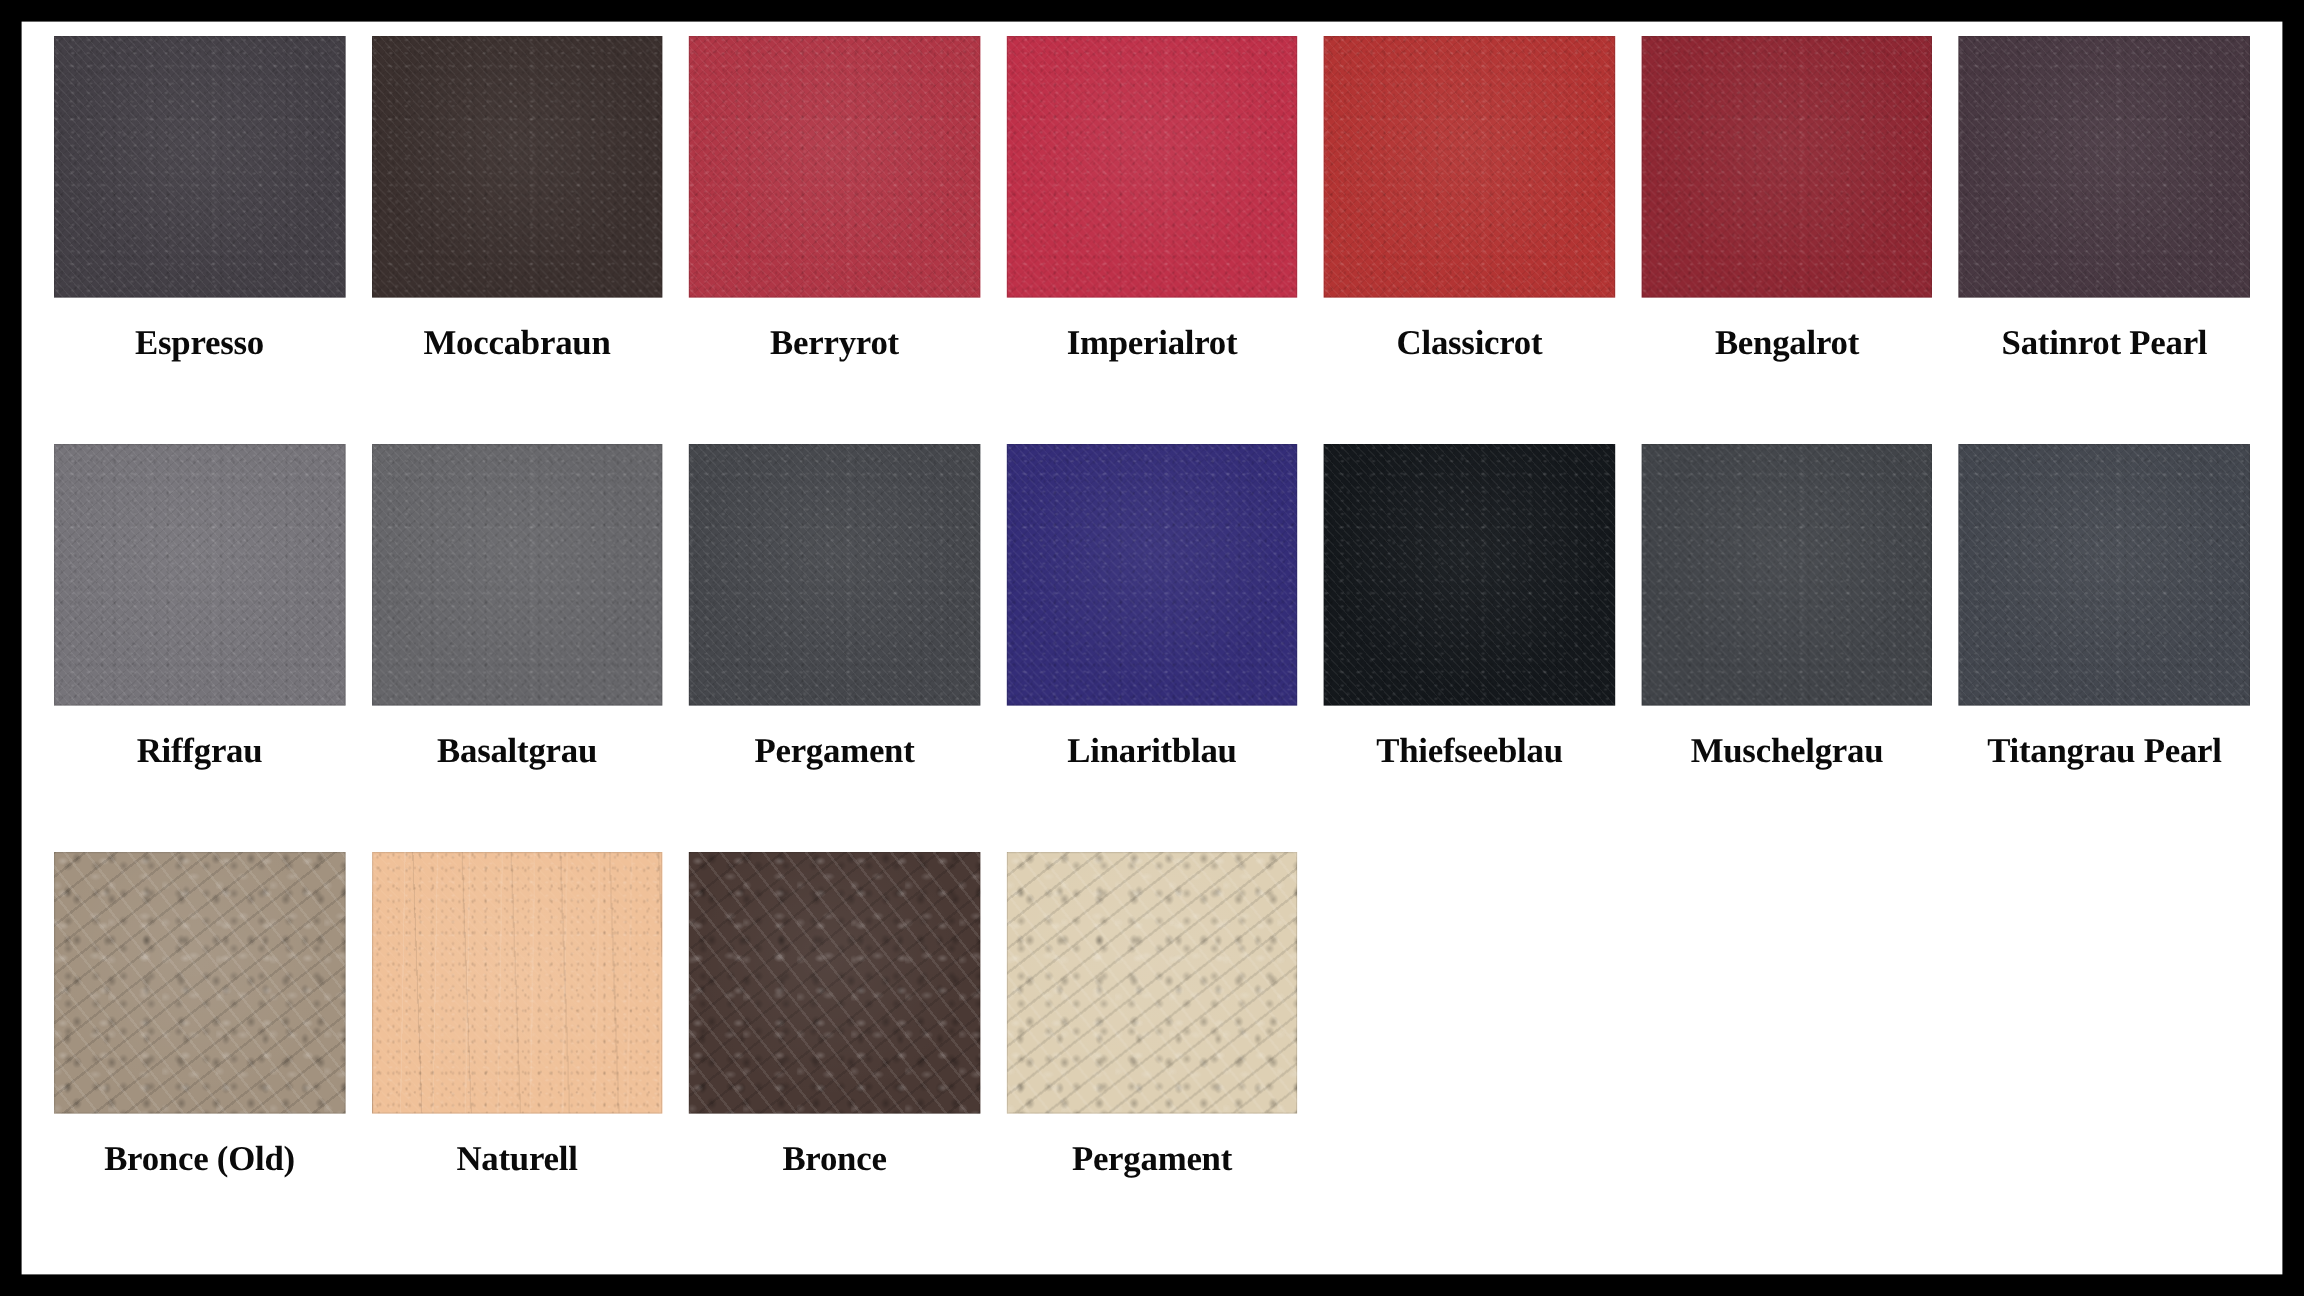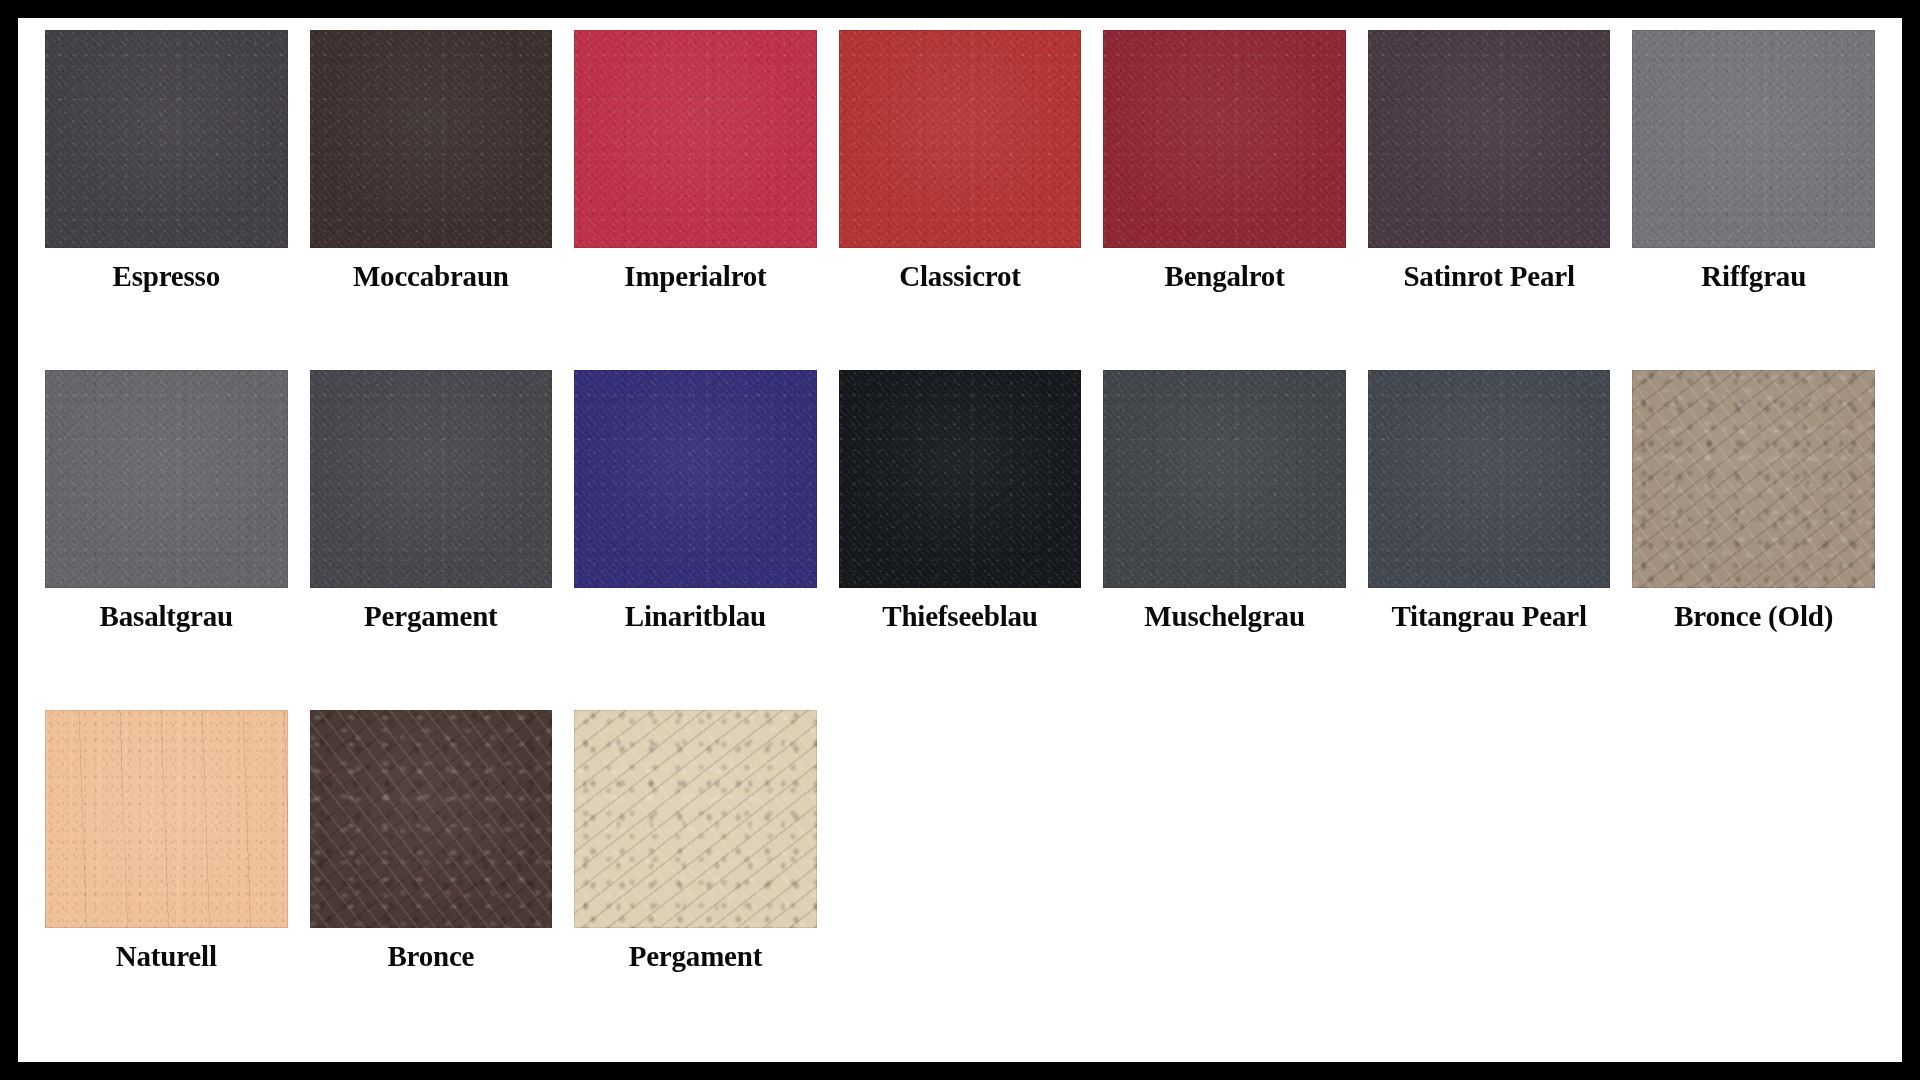--- a/index.html
+++ b/index.html
@@ -28,20 +28,21 @@
     column-gap:22px;
     row-gap:0px;
     box-sizing:border-box;
   }
   .swatch-cell{
     display:flex;
     flex-direction:column;
     align-items:center;
     justify-content:flex-start;
     box-sizing:border-box;
+    gap:10px;
   }
   .swatch-chip{
     width:100%;
     height:218px;
     position:relative;
     overflow:hidden;
     background-color:#888;
     box-shadow:inset 0 0 0 1px rgba(0,0,0,0.10);
   }
   
@@ -112,20 +113,24 @@
   <div id="swatch-grid">
       <div class="swatch-cell">
         <div class="swatch-chip" style="background-color: rgb(67, 63, 70);"></div>
         <div class="swatch-label">Espresso</div>
       </div>
       <div class="swatch-cell">
         <div class="swatch-chip" style="background-color: rgb(59, 48, 46);"></div>
         <div class="swatch-label">Moccabraun</div>
       </div>
       <div class="swatch-cell">
+        <div class="swatch-chip" style="background-color: rgb(176, 54, 70);"></div>
+        <div class="swatch-label">Berryrot</div>
+      </div>
+      <div class="swatch-cell">
         <div class="swatch-chip" style="background-color: rgb(191, 48, 73);"></div>
         <div class="swatch-label">Imperialrot</div>
       </div>
       <div class="swatch-cell">
         <div class="swatch-chip" style="background-color: rgb(179, 52, 51);"></div>
         <div class="swatch-label">Classicrot</div>
       </div>
       <div class="swatch-cell">
         <div class="swatch-chip" style="background-color: rgb(142, 39, 51);"></div>
         <div class="swatch-label">Bengalrot</div>

